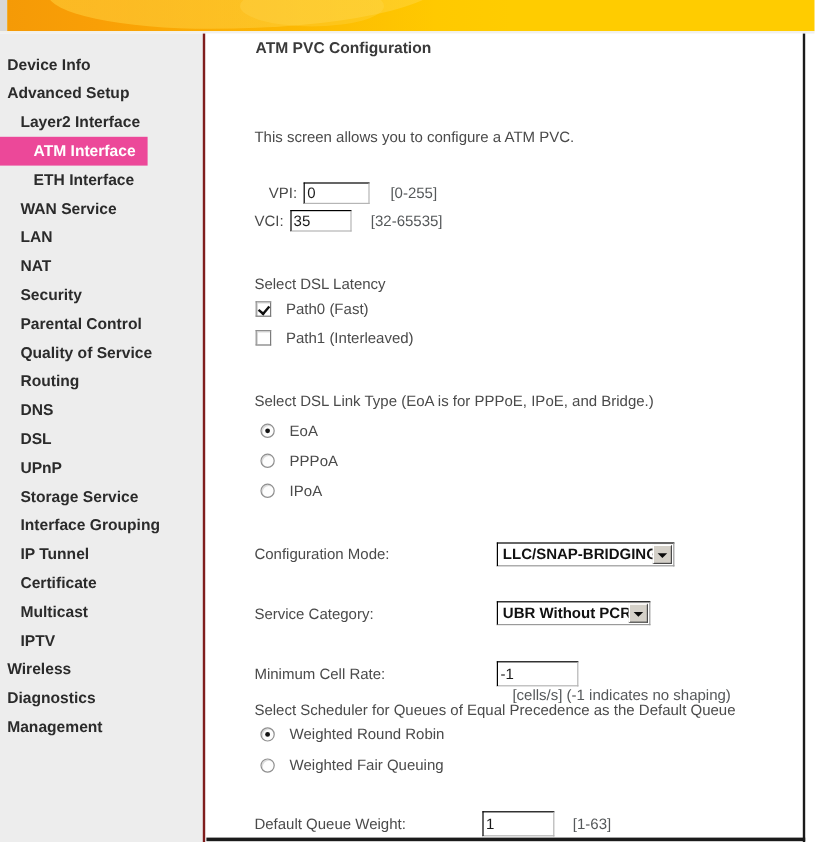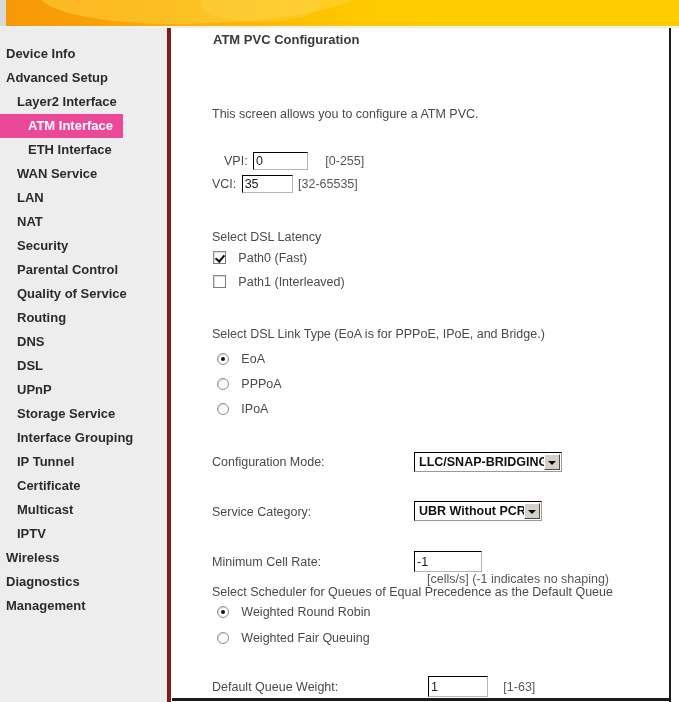--- a/index.html
+++ b/index.html
@@ -63,21 +63,21 @@
     background: #f0f0f0;
   }
 
   
   .sidebar {
     position: absolute;
     left: 0; top: 28px;
     width: 171px;
     height: 674px;
     background: #EDEDED;
-    border-right: 4px solid #7f1d1d;
+    border-right: 2px solid #7f1d1d;
     padding-top: 14px;
     box-sizing: border-box;
   }
   .nav-item {
     font-weight: bold;
     font-size: 13px;
     color: #2b2b2b;
     line-height: 24px;
     height: 24px;
     white-space: nowrap;
@@ -297,21 +297,21 @@
 
     <div class="abs" style="left:52px; top:124px;">
       <span class="field-label">VPI:</span>
       <input class="txt" style="width: 55px; margin-left: 2px;" value="0">
       <span class="field-hint" style="margin-left:14px;">[0-255]</span>
     </div>
 
     <div class="abs" style="left:40px; top:147px;">
       <span class="field-label">VCI:</span>
       <input class="txt" style="width: 51px; margin-left: 2px;" value="35">
-      <span class="field-hint" style="margin-left:2px;">[32-65535]</span>
+      <span class="field-hint" style="margin-left:13px;">[32-65535]</span>
     </div>
 
     <div class="abs" style="left:40px; top:202px;">
       <span class="section-label">Select DSL Latency</span>
     </div>
     <div class="abs" style="left:41px; top:223px;">
       <div style="height:24px;">
         <span class="cb checked"></span>
         <span class="opt-text">Path0 (Fast)</span>
       </div>
@@ -377,21 +377,21 @@
       </div>
       <div style="height:26px;">
         <span class="rd"></span>
         <span class="opt-text">Weighted Fair Queuing</span>
       </div>
     </div>
 
     <div class="abs" style="left:40px; top:652px;">
       <span class="field-label">Default Queue Weight:</span>
     </div>
-    <div class="abs" style="left:256px; top:648px;">
+    <div class="abs" style="left:230px; top:648px;">
       <input class="txt" style="width: 60px; height: 21px;" value="1">
       <span class="field-hint" style="margin-left:12px;">[1-63]</span>
     </div>
 
   </div>
 
   <div class="content-bottom-rule"></div>
 </div>
 
 </body></html>

